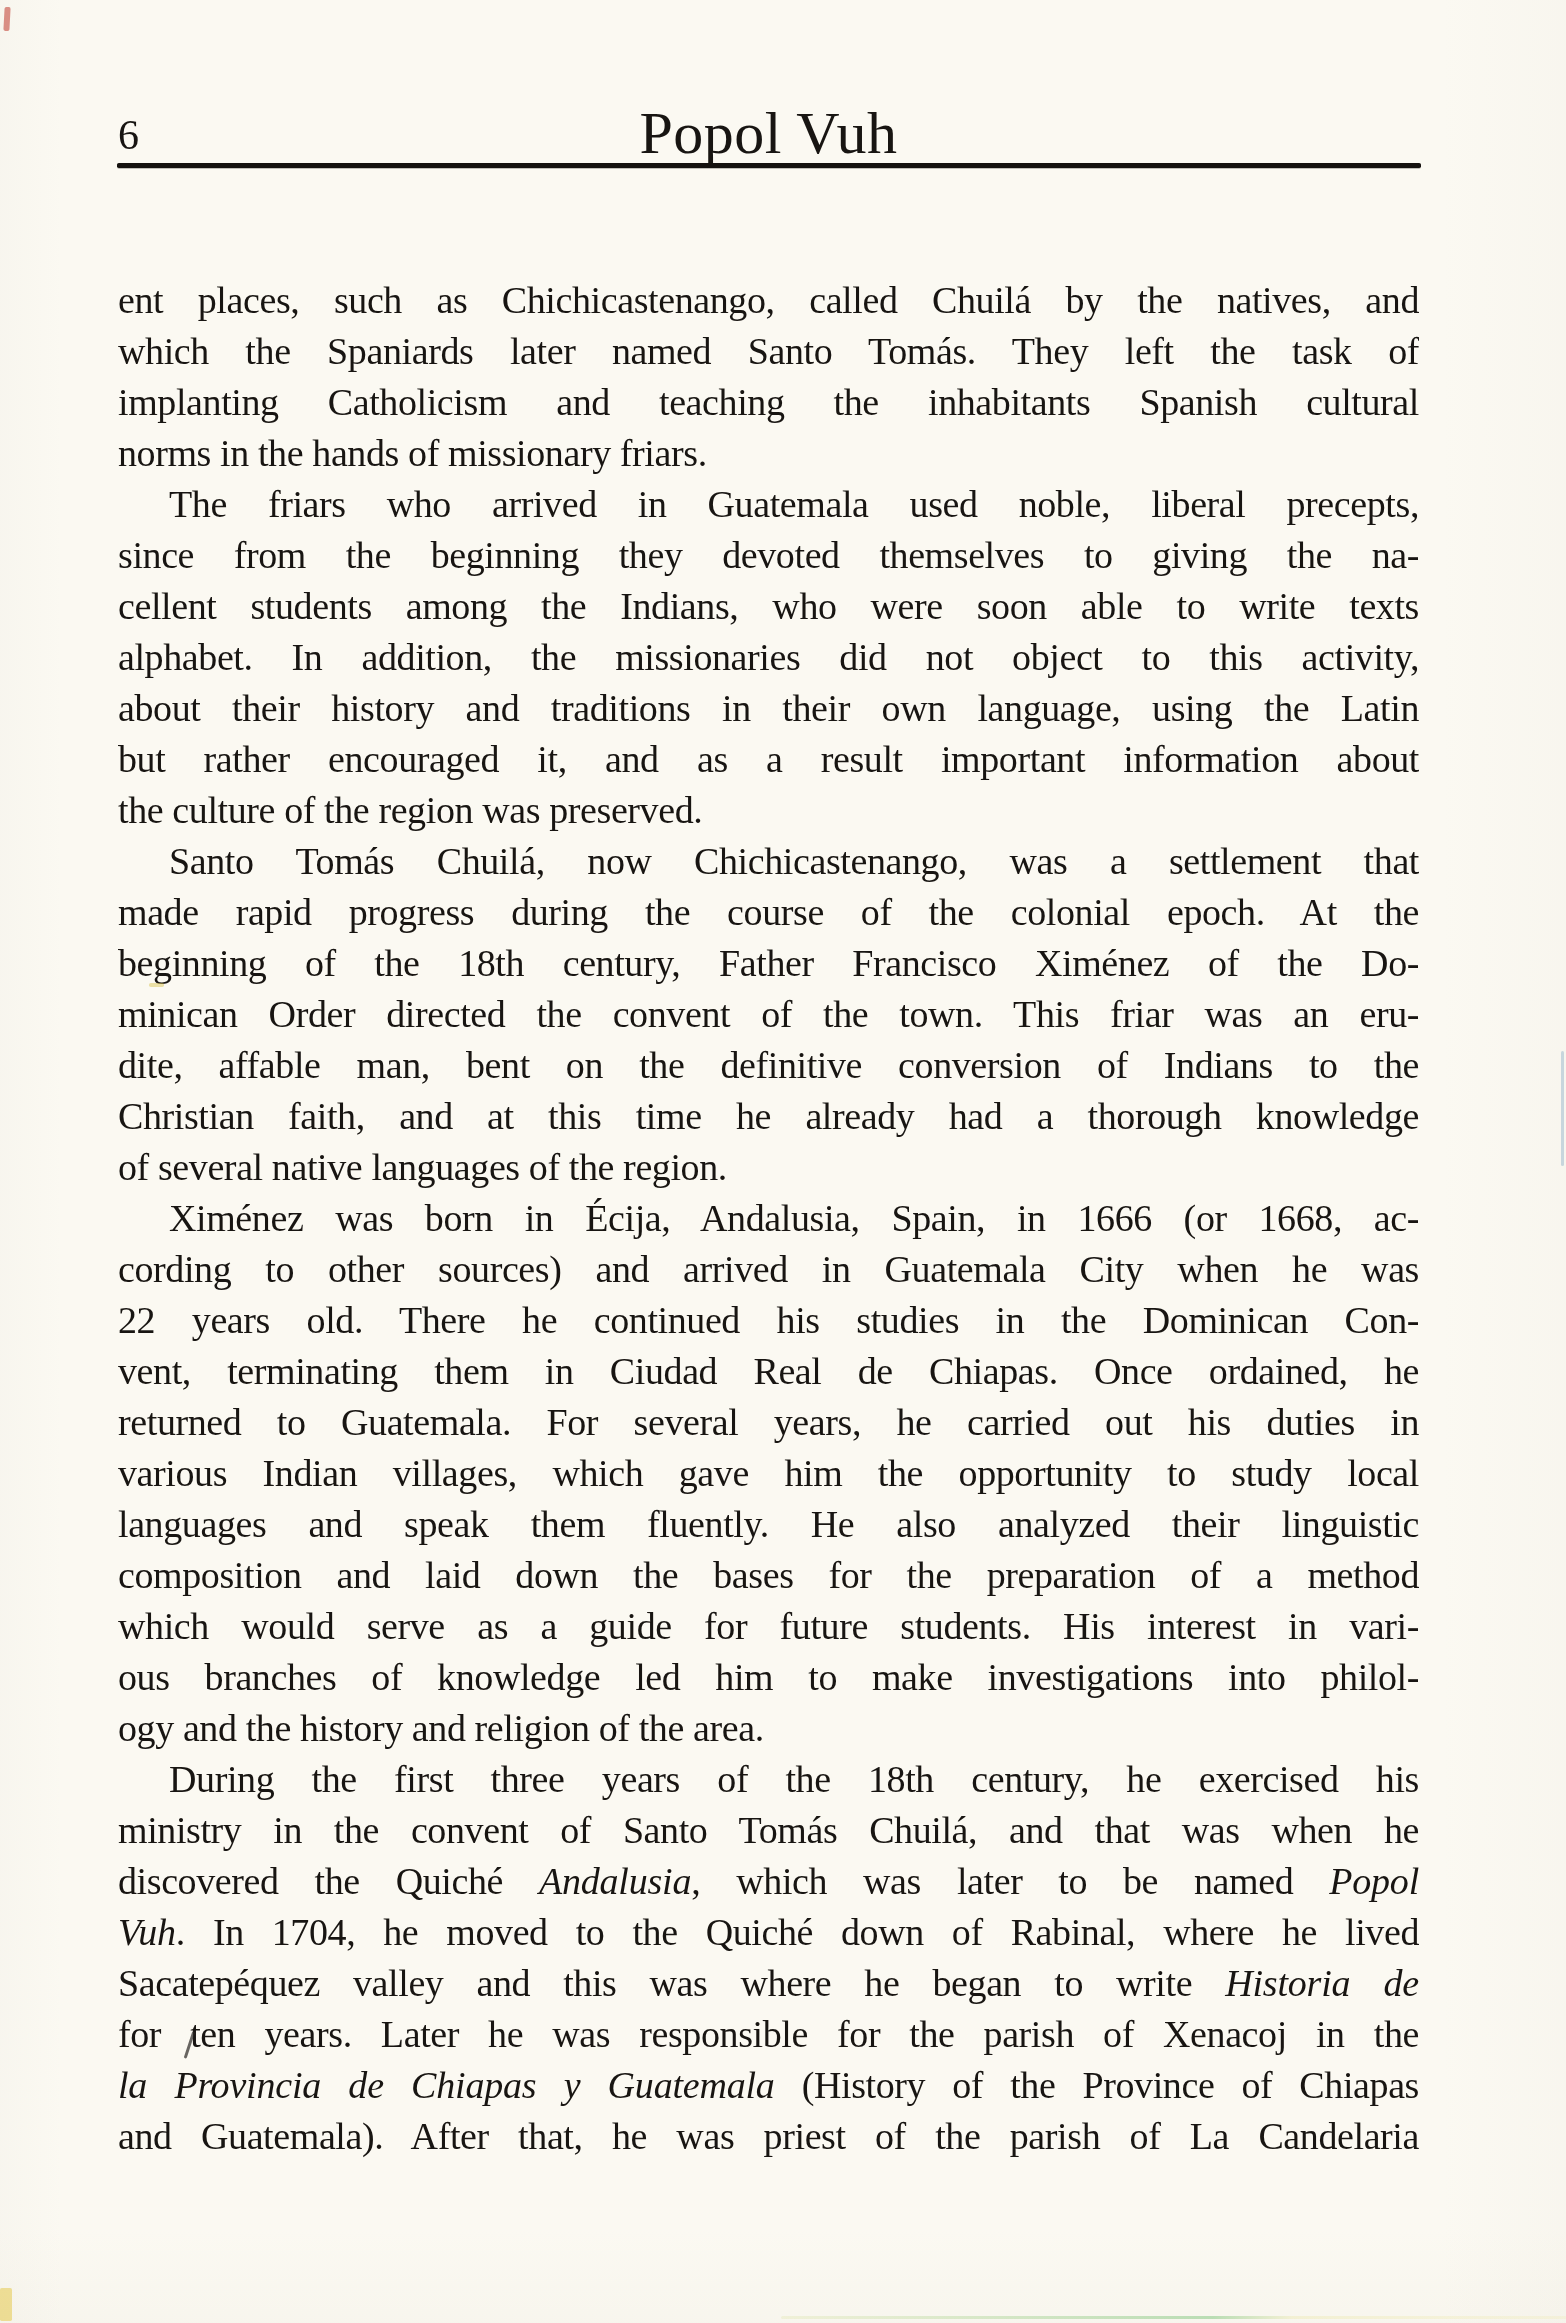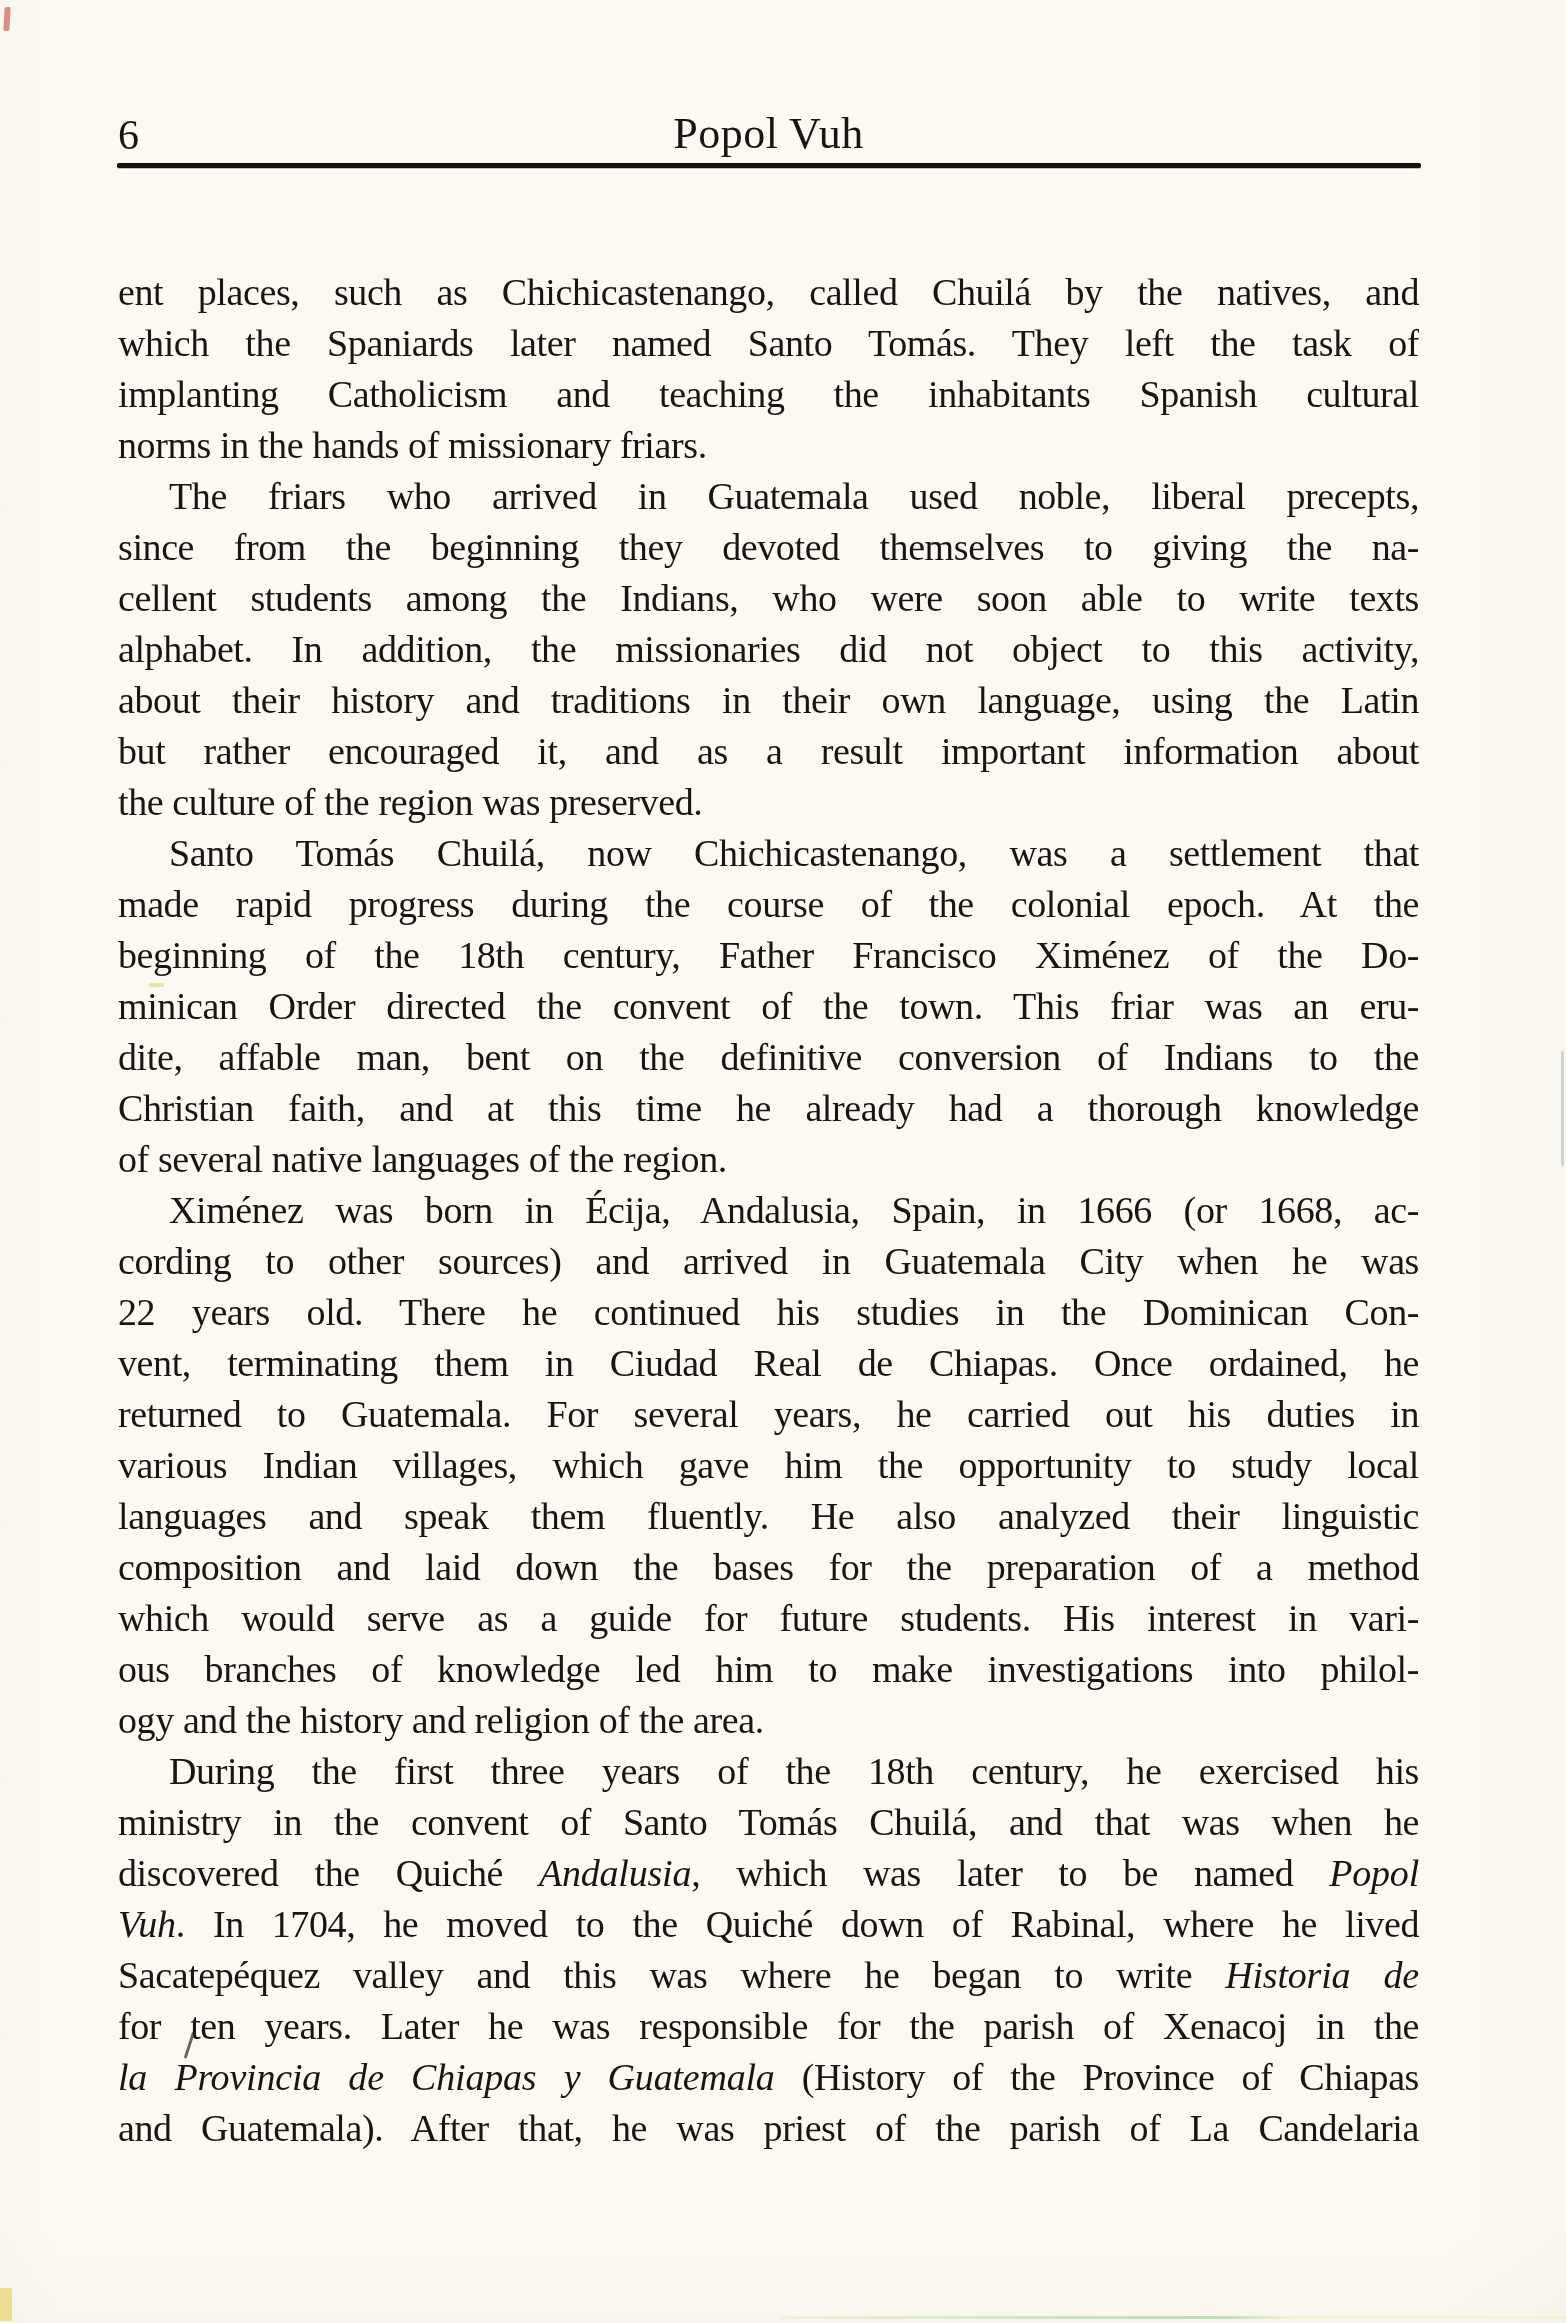--- a/index.html
+++ b/index.html
@@ -19,32 +19,32 @@
     color:#181512;
     overflow:hidden;
   }
   .pagenum{
     position:absolute;left:118px;top:108px;
     font-size:42px;line-height:55px;
   }
   .htitle{
     position:absolute;left:118px;top:105px;width:1301px;
     text-align:center;
-    font-size:44px;line-height:57px;
+    font-size:60px;line-height:57px;
     letter-spacing:0.5px;
   }
   .hrule{
     position:absolute;left:117px;top:163px;
     width:1304px;height:4.6px;
     background:#15120f;
     border-radius:1.8px;
     box-shadow:0 0.9px 0 rgba(21,18,15,0.25);
   }
   .body{
-    position:absolute;left:118px;top:267px;width:1301px;
+    position:absolute;left:118px;top:275px;width:1301px;
   }
   .bl{
     height:51px;line-height:51px;
     font-size:38px;
     letter-spacing:-0.4px;
     text-align:justify;
     text-align-last:justify;
     overflow:hidden;
     white-space:normal;
   }

